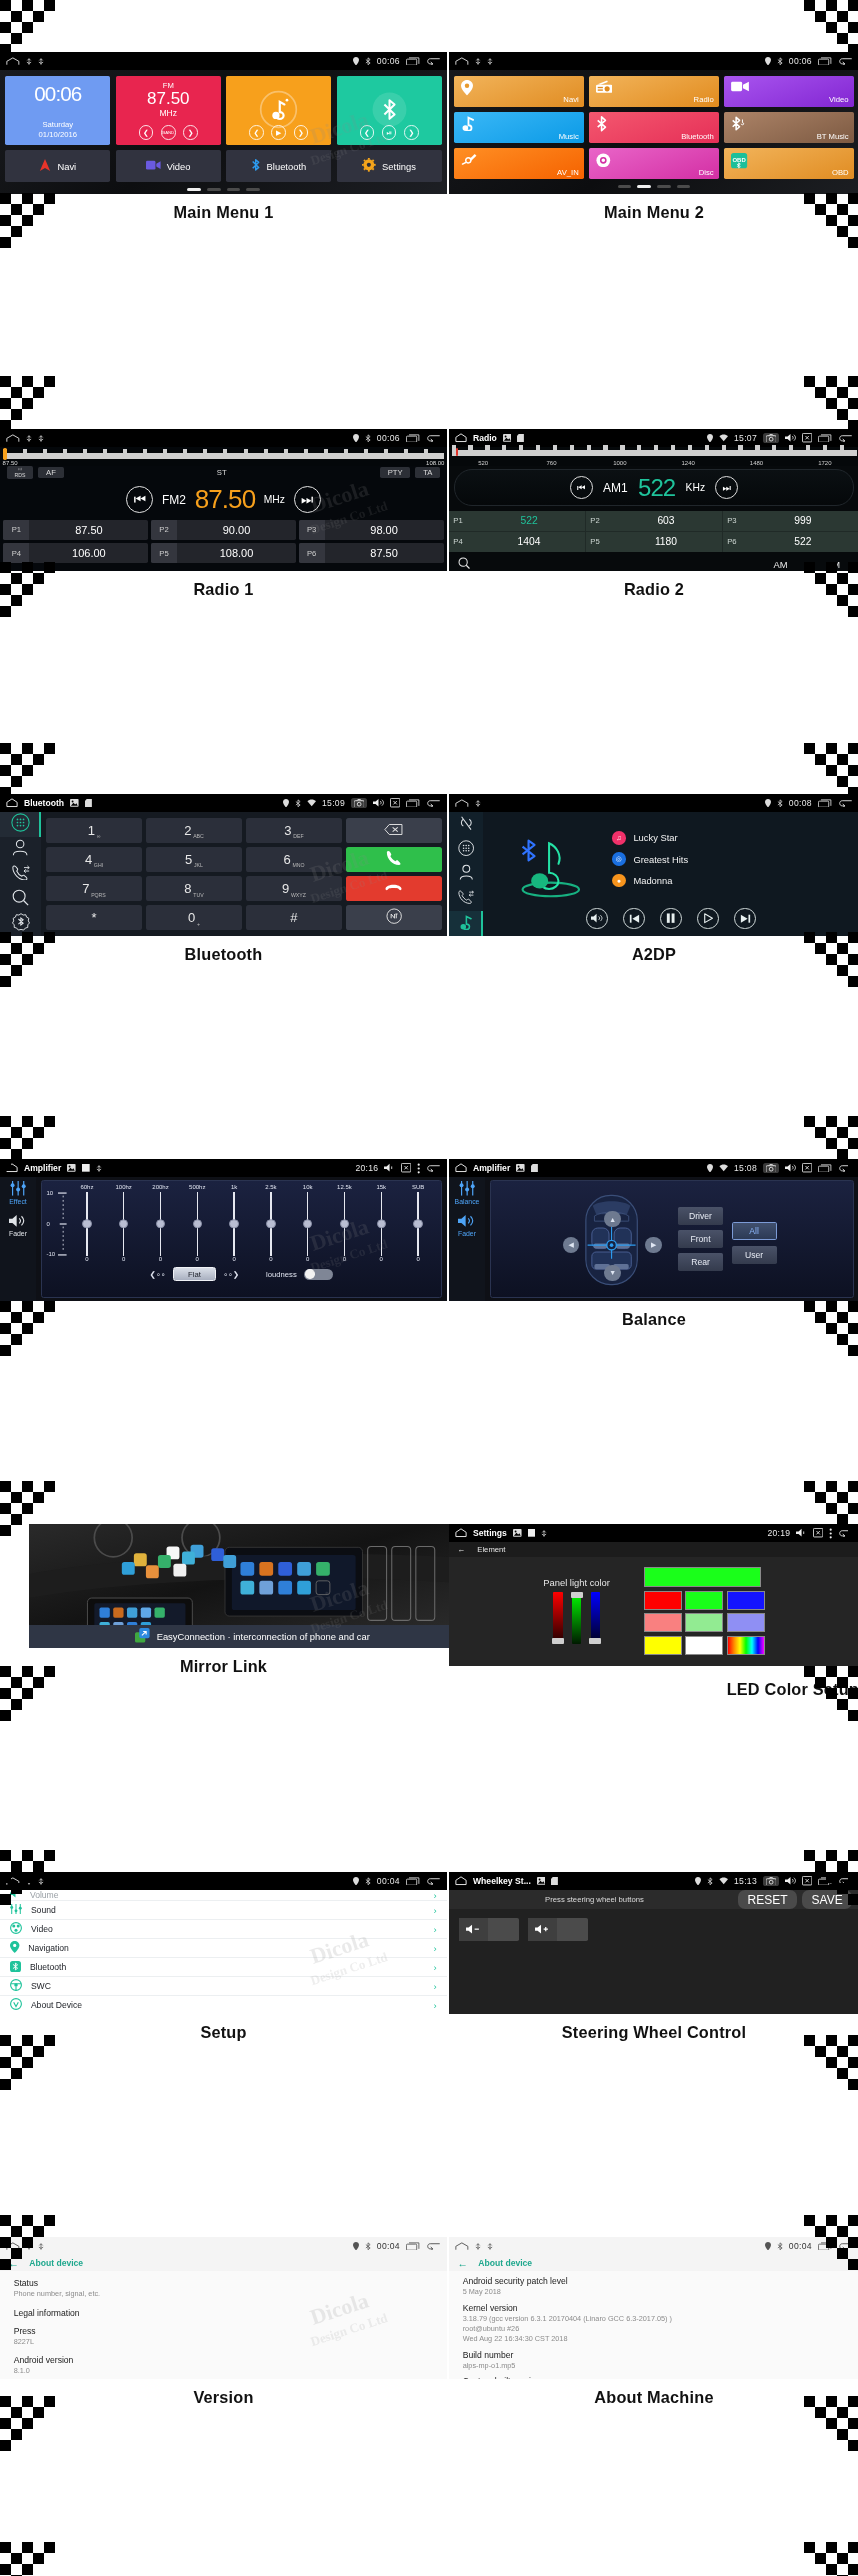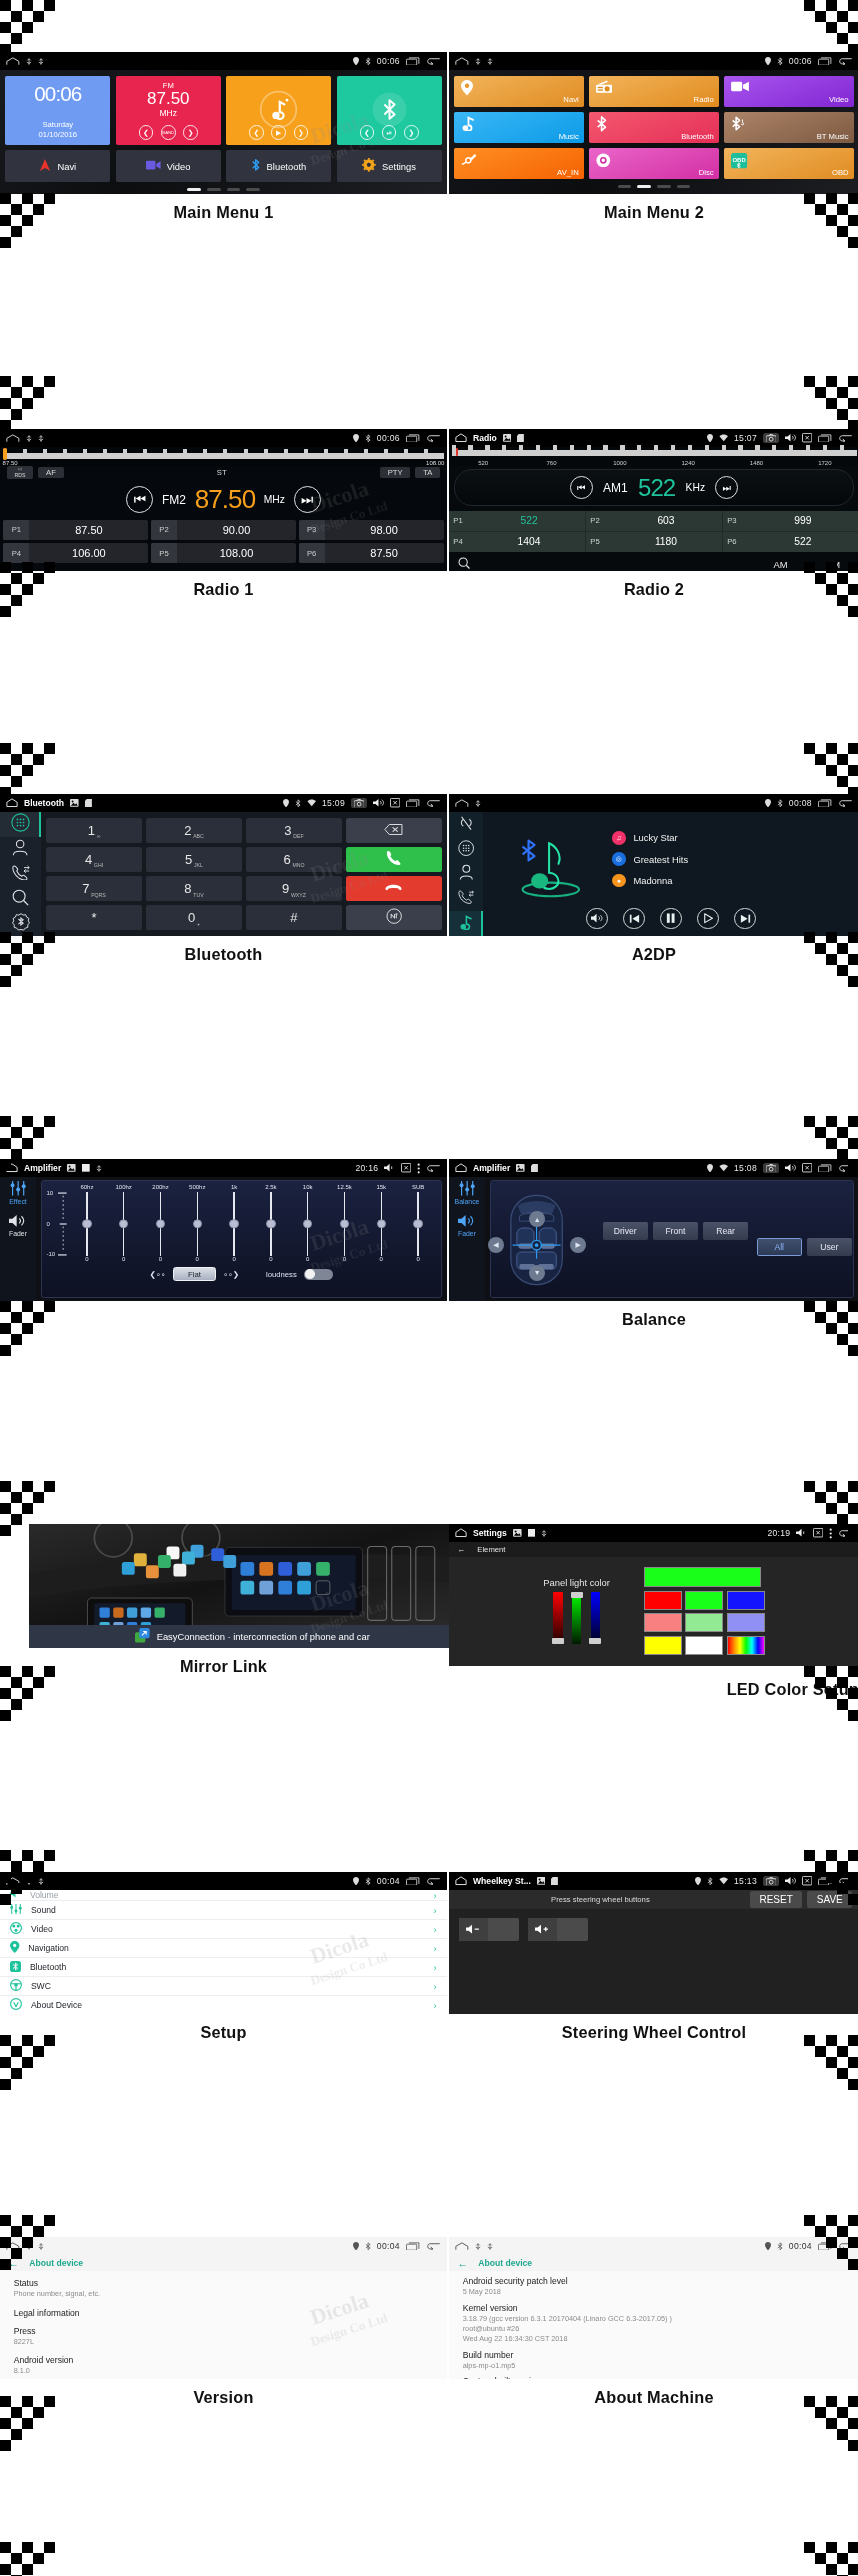--- a/index.html
+++ b/index.html
@@ -161,21 +161,21 @@
   .tgl:after{content:"";position:absolute;left:0.9px;top:0.9px;width:9.4px;height:9.4px;border-radius:50%;background:#f2f2f2;}
 
   
   .bal{height:124px;background:#0e1016;display:flex;}
   .balmain{flex:1;padding:3.4px 5.2px;}
   .balbox{height:100%;border:0.9px solid #2a3350;border-radius:2.6px;background:linear-gradient(180deg,#1b2240,#0d1122);
           display:flex;align-items:center;justify-content:center;gap:20.6px;position:relative;}
   .carwrap{position:relative;width:90px;height:94px;}
   .arrowbtn{position:absolute;width:16.3px;height:16.3px;border-radius:50%;background:#6e7a90;display:flex;align-items:center;justify-content:center;color:#dfe6f2;font-size:6.9px;}
   .balbtns{display:flex;gap:8.6px;}
-  .balcol{display:flex;flex-direction:row;gap:5.2px;}
+  .balcol{display:flex;flex-direction:column;gap:5.2px;}
   .bbtn{width:45px;height:18px;background:linear-gradient(180deg,#4a5268,#343b4d);border:0.9px solid #5c6舒;
         color:#e8ecf5;font-size:8.6px;display:flex;align-items:center;justify-content:center;border-radius:1.7px;}
   .bbtn.sel{background:linear-gradient(180deg,#41506e,#2c3a56);border:0.9px solid #7c9bd6;color:#8ab4f8;}
 
   
   .mirror{height:124px;background:#141414;position:relative;overflow:hidden;margin-left:29px;}
   .mirrorbar{position:absolute;left:0;right:0;bottom:0;height:23px;background:#2f3645;
              display:flex;align-items:center;justify-content:center;gap:6.9px;color:#fff;font-size:9.4px;}
 
   
@@ -194,21 +194,21 @@
   
   .setup{height:124px;background:#fff;}
   .srow{height:19px;display:flex;align-items:center;gap:8.6px;padding:0 10.3px;border-bottom:0.9px solid #eceff1;color:#21242a;font-size:8.6px;}
   .srow .chev{margin-left:auto;color:#1fc39b;font-size:9.4px;}
   .srow.clip{color:#9aa0a6;}
 
   
   .swc{height:124px;background:#212121;}
   .swcbar{height:19px;background:#2b2b2b;display:flex;align-items:center;padding:0 6.9px;color:#dcdcdc;font-size:7.7px;}
   .swcbar .lbl{flex:1;text-align:center;}
-  .swcbtn{background:#4a4a4a;color:#fff;font-size:10px;padding:2.6px 9.4px;border-radius:2px;margin-left:5.2px;}
+  .swcbtn{background:#4a4a4a;color:#fff;font-size:12px;padding:2.6px 9.4px;border-radius:7px;margin-left:5.2px;}
   .swckeys{display:flex;gap:8.6px;padding:8.6px 10.3px;}
   .swckey{width:60px;height:23px;background:#4b4b4b;border-radius:1.7px;display:flex;align-items:center;}
   .swckey .ic{width:29px;display:flex;align-items:center;justify-content:center;color:#fff;font-size:8.6px;background:#3f3f3f;height:100%;}
 
   
   .about{height:124px;background:#fafafa;}
   .abbar{height:16.3px;background:#f4f4f4;display:flex;align-items:center;gap:10.3px;padding:0 8.6px;}
   .abbar .t{color:#1fa88e;font-size:8.6px;font-weight:bold;}
   .ablist{padding:6.9px 13.7px;}
   .abitem{margin-bottom:8.6px;}

